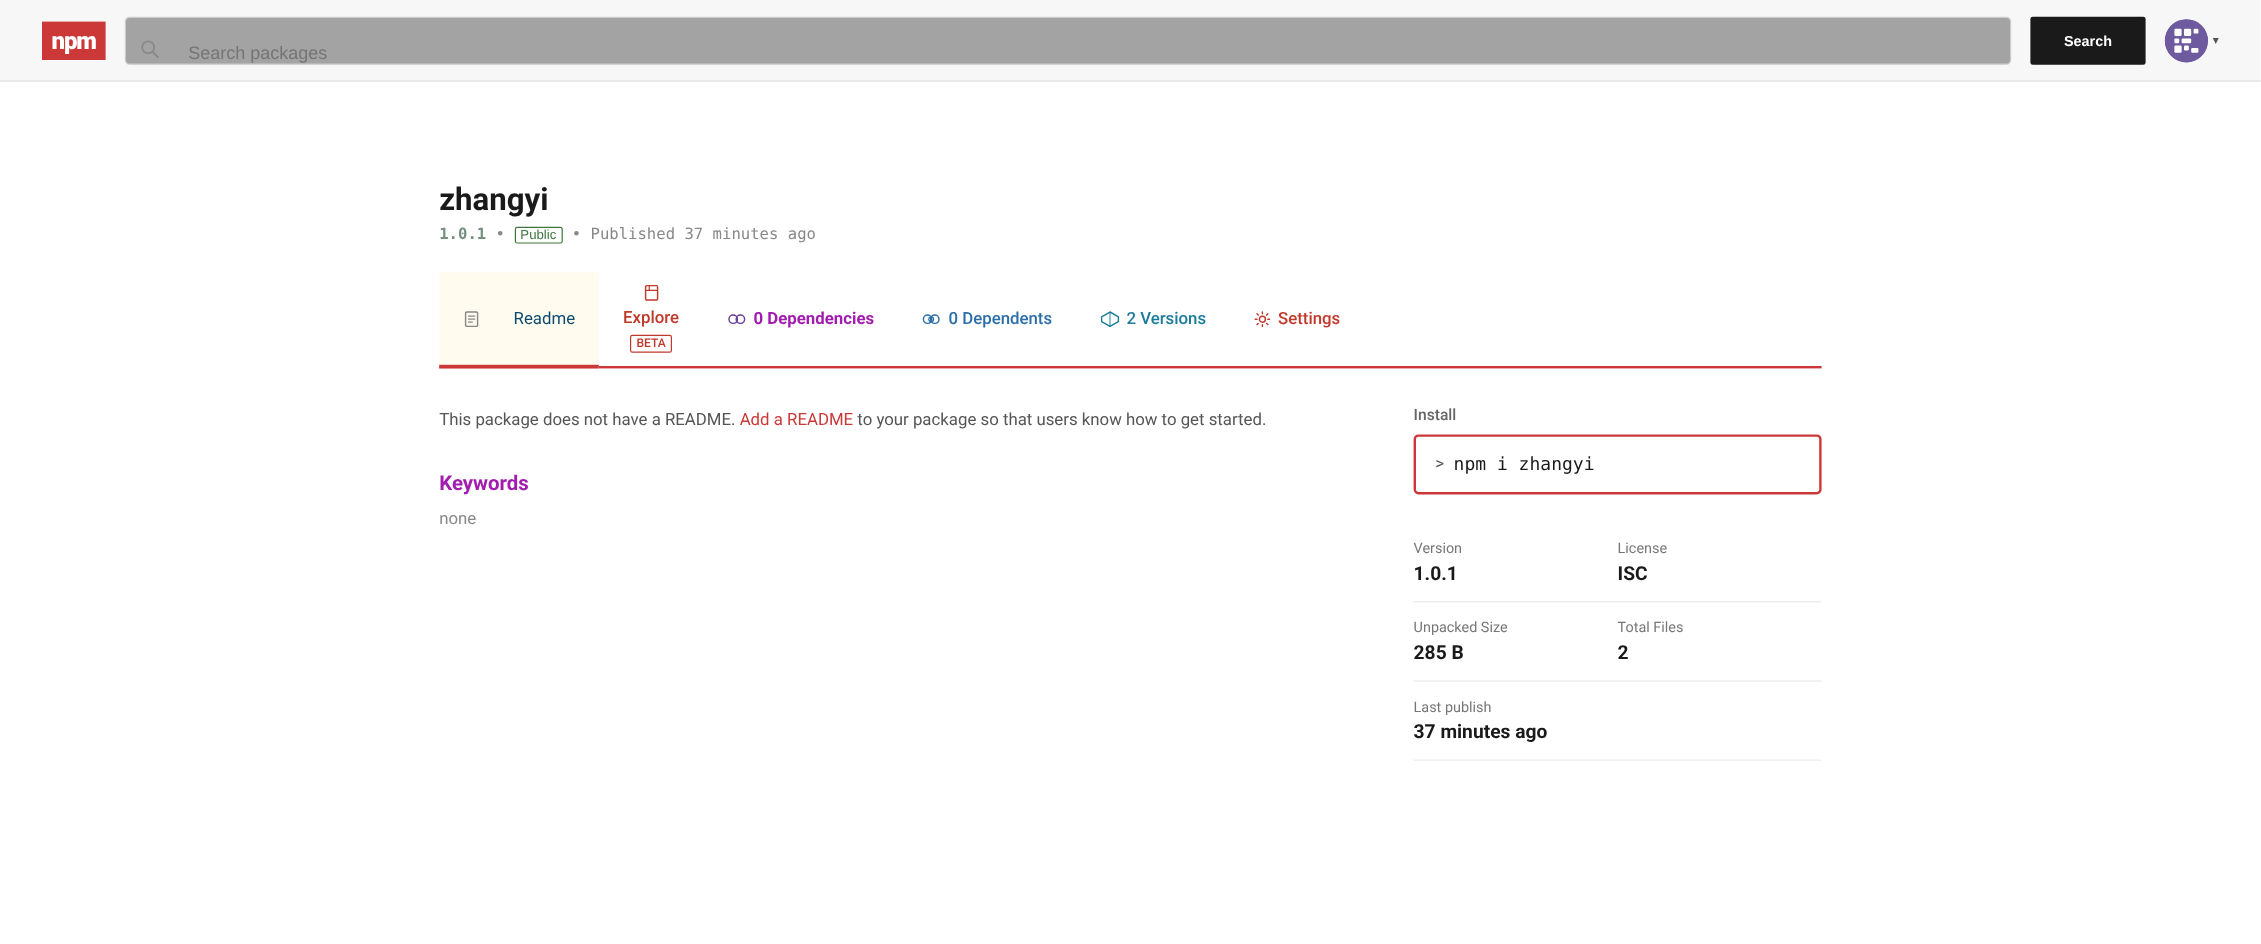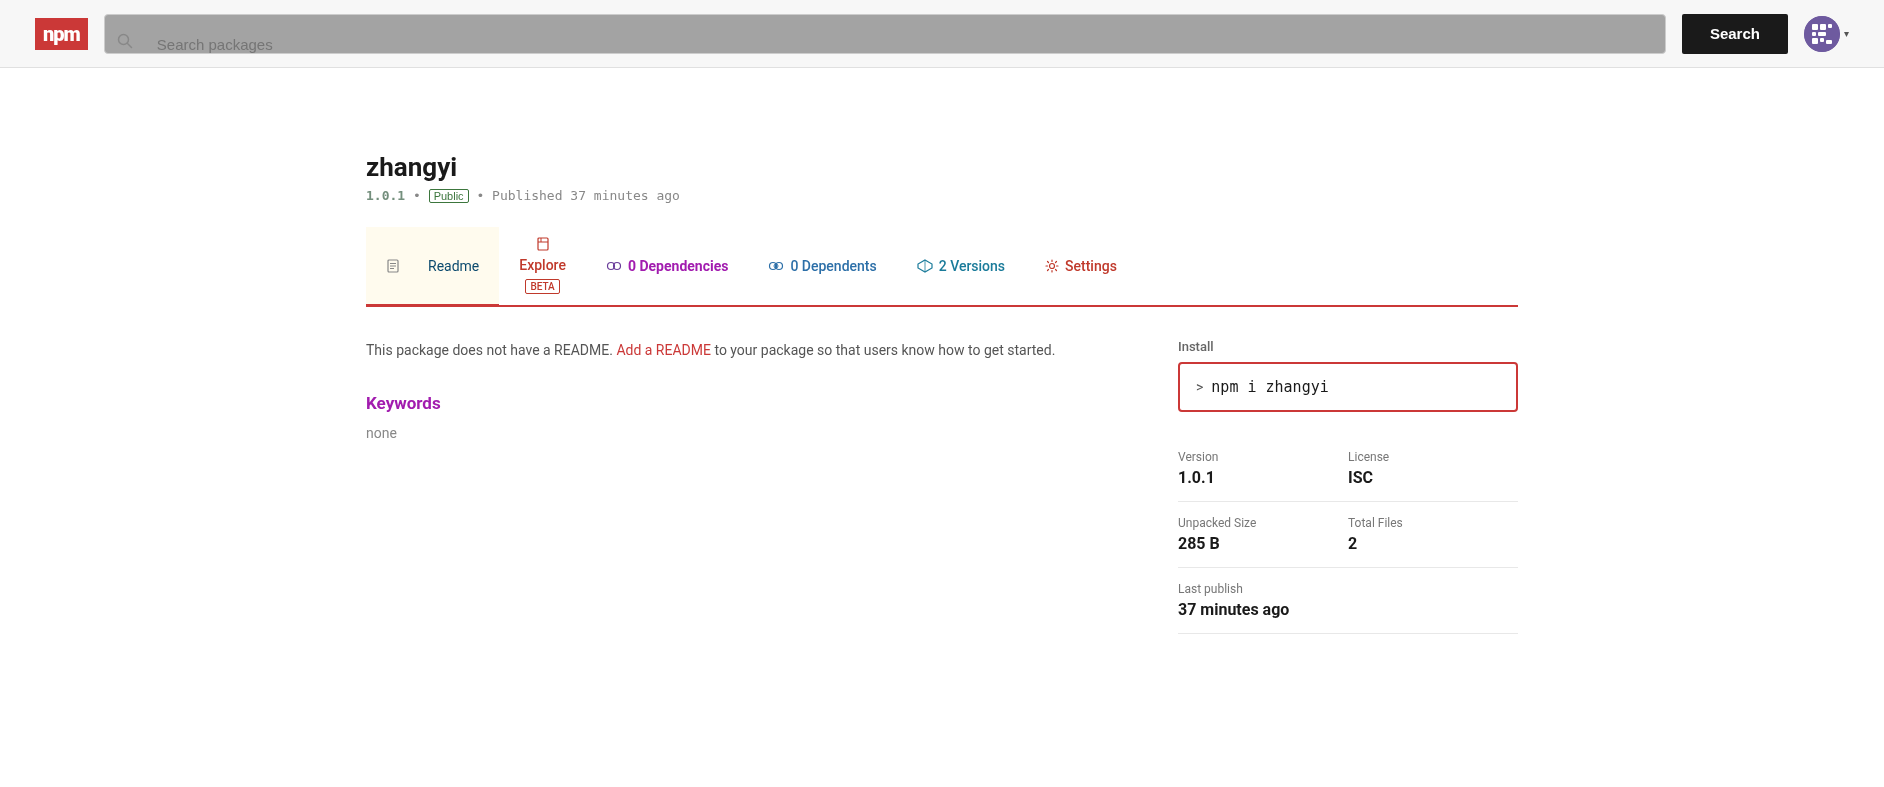--- a/index.html
+++ b/index.html
@@ -46,21 +46,21 @@
     .search-icon-svg {
       color: #888;
       flex-shrink: 0;
     }
     .search-button {
       background: #1a1a1a;
       color: #fff;
       border: none;
       padding: 0 28px;
       height: 40px;
-      font-size: 15px;
+      font-size: 12px;
       font-weight: 600;
       cursor: pointer;
       border-radius: 2px;
       flex-shrink: 0;
     }
     .avatar-wrapper {
       display: flex;
       align-items: center;
       gap: 4px;
       cursor: pointer;

